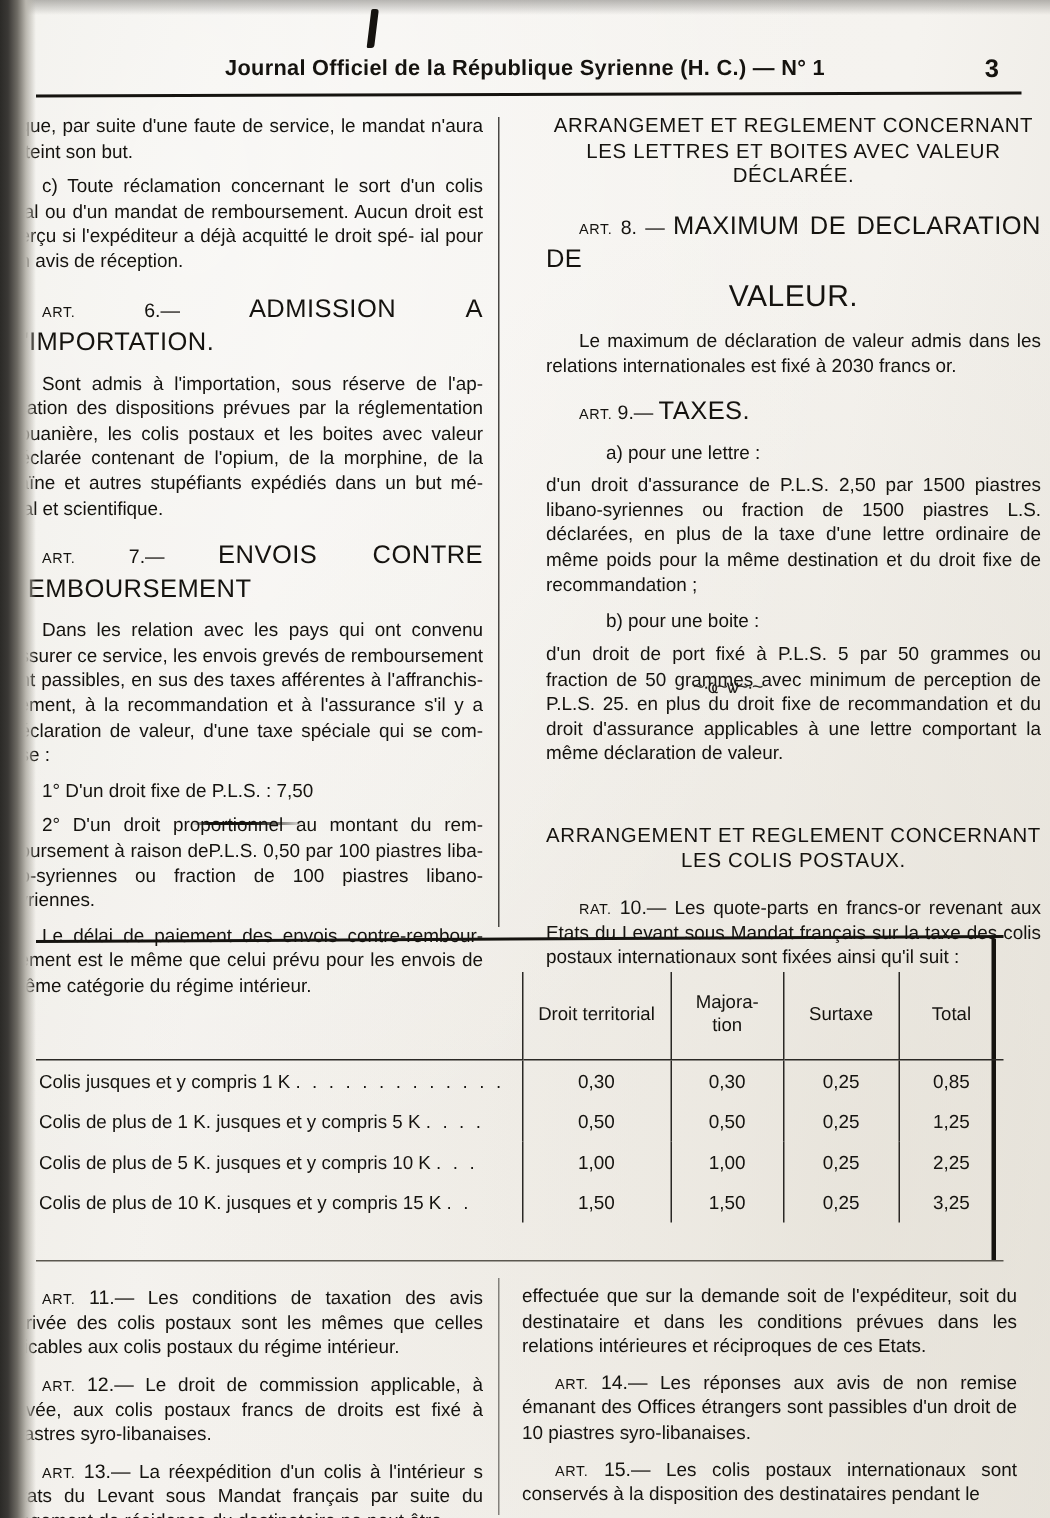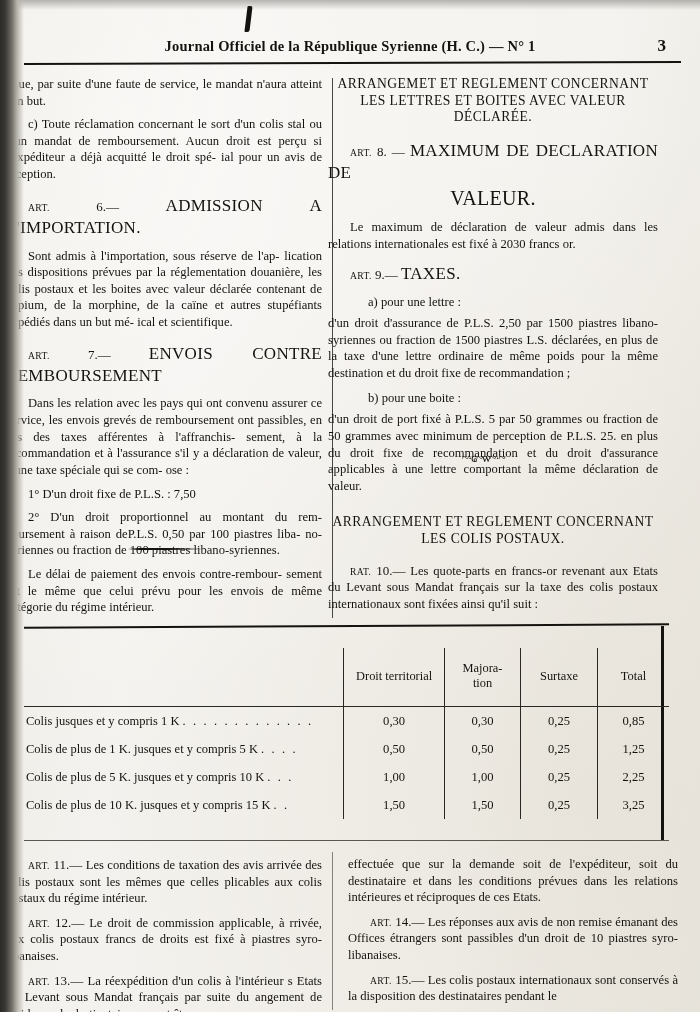--- a/index.html
+++ b/index.html
@@ -7,21 +7,21 @@
     padding: 0;
     background: #8a8a88;
   }
   .page {
     position: relative;
     width: 700px;
     height: 1012px;
     margin: 0 auto;
     background: #d946ef;
     overflow: hidden;
-    font-family: Liberation Serif, serif;
+    font-family: Liberation Sans, sans-serif;
     color: #15130f;
   }
   
   .paper-grain {
     position: absolute;
     inset: 0;
     background:
       radial-gradient(ellipse at 18% 12%, rgba(255,255,255,0.55), rgba(255,255,255,0) 55%),
       radial-gradient(ellipse at 82% 78%, rgba(226,221,210,0.6), rgba(255,255,255,0) 60%),
       linear-gradient(100deg, #eceae3 0%, #f4f2ee 28%, #f5f3ef 70%, #e9e6df 100%);
@@ -81,21 +81,21 @@
 
   
   .col {
     position: absolute;
     top: 76px;
     font-size: 12.6px;
     line-height: 1.32;
     text-align: justify;
   }
   .col-left  { left: 6px;   width: 316px; }
-  .col-right { left: 328px; width: 330px; }
+  .col-right { left: 364px; width: 330px; }
 
   .col-divider {
     position: absolute;
     left: 332px; top: 78px;
     width: 0; height: 540px;
     border-left: 1.6px solid #2a2825;
     opacity: 0.85;
   }
 
   p.para {
@@ -133,21 +133,21 @@
   }
   .art-inline .art-label { font-size: 9.6px; }
 
   .section-title {
     text-align: center;
     font-size: 13.6px;
     letter-spacing: 0.45px;
     line-height: 1.22;
     margin: 0 0 14px 0;
   }
-  .section-title.spaced { margin-top: 20px; }
+  .section-title.spaced { margin-top: 38px; }
 
   .sub-item {
     margin: 8px 0 5px 0;
     text-indent: 40px;
   }
   .cont {
     margin: 0 0 7px 0;
     text-indent: 0;
   }
 

